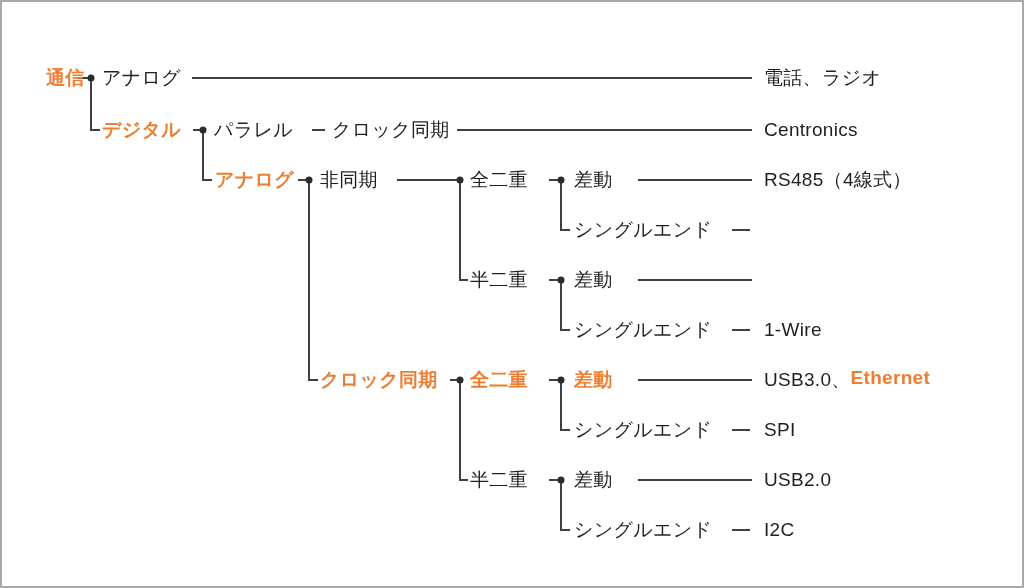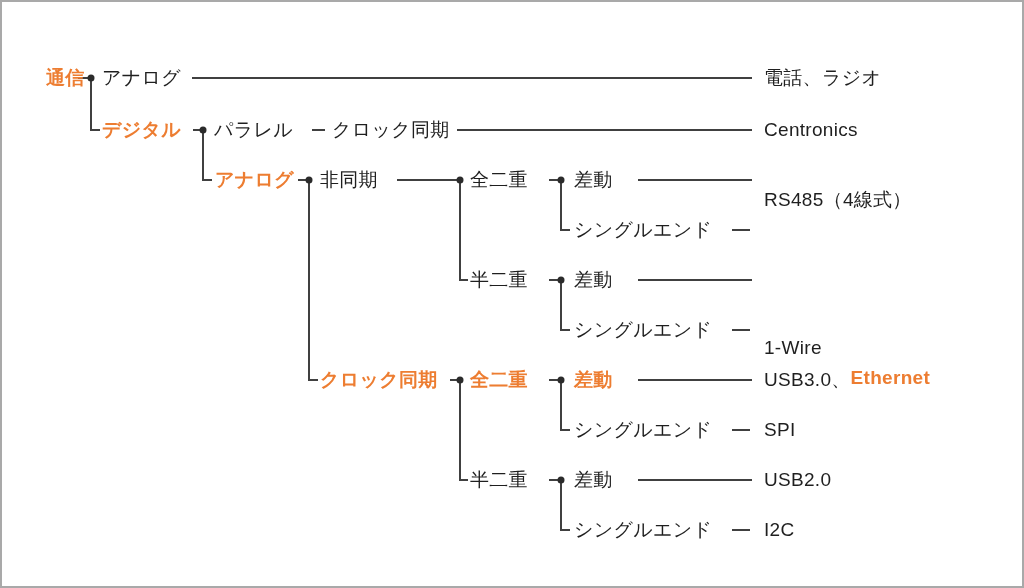--- a/index.html
+++ b/index.html
@@ -85,29 +85,29 @@
 
   <div class="lbl accent" style="left:100px;top:128px;">デジタル</div>
   <div class="lbl" style="left:212px;top:128px;">パラレル</div>
   <div class="lbl" style="left:330px;top:128px;">クロック同期</div>
   <div class="lbl" style="left:762px;top:128px;">Centronics</div>
 
   <div class="lbl accent" style="left:213px;top:178px;">アナログ</div>
   <div class="lbl" style="left:318px;top:178px;">非同期</div>
   <div class="lbl" style="left:468px;top:178px;">全二重</div>
   <div class="lbl" style="left:572px;top:178px;">差動</div>
-  <div class="lbl" style="left:762px;top:178px;margin-top:20px;">RS485（4線式）</div>
+  <div class="lbl" style="left:762px;top:178px;">RS485（4線式）</div>
 
   <div class="lbl" style="left:572px;top:228px;">シングルエンド</div>
 
   <div class="lbl" style="left:468px;top:278px;">半二重</div>
   <div class="lbl" style="left:572px;top:278px;">差動</div>
 
   <div class="lbl" style="left:572px;top:328px;">シングルエンド</div>
-  <div class="lbl" style="left:762px;top:346px;">1-Wire</div>
+  <div class="lbl" style="left:762px;top:328px;">1-Wire</div>
 
   <div class="lbl accent" style="left:318px;top:378px;">クロック同期</div>
   <div class="lbl accent" style="left:468px;top:378px;">全二重</div>
   <div class="lbl accent" style="left:572px;top:378px;">差動</div>
   <div class="lbl pair" style="left:762px;top:378px;">
     <span>USB3.0、</span>
     <span class="accent" style="">Ethernet</span>
   </div>
 
   <div class="lbl" style="left:572px;top:428px;">シングルエンド</div>

